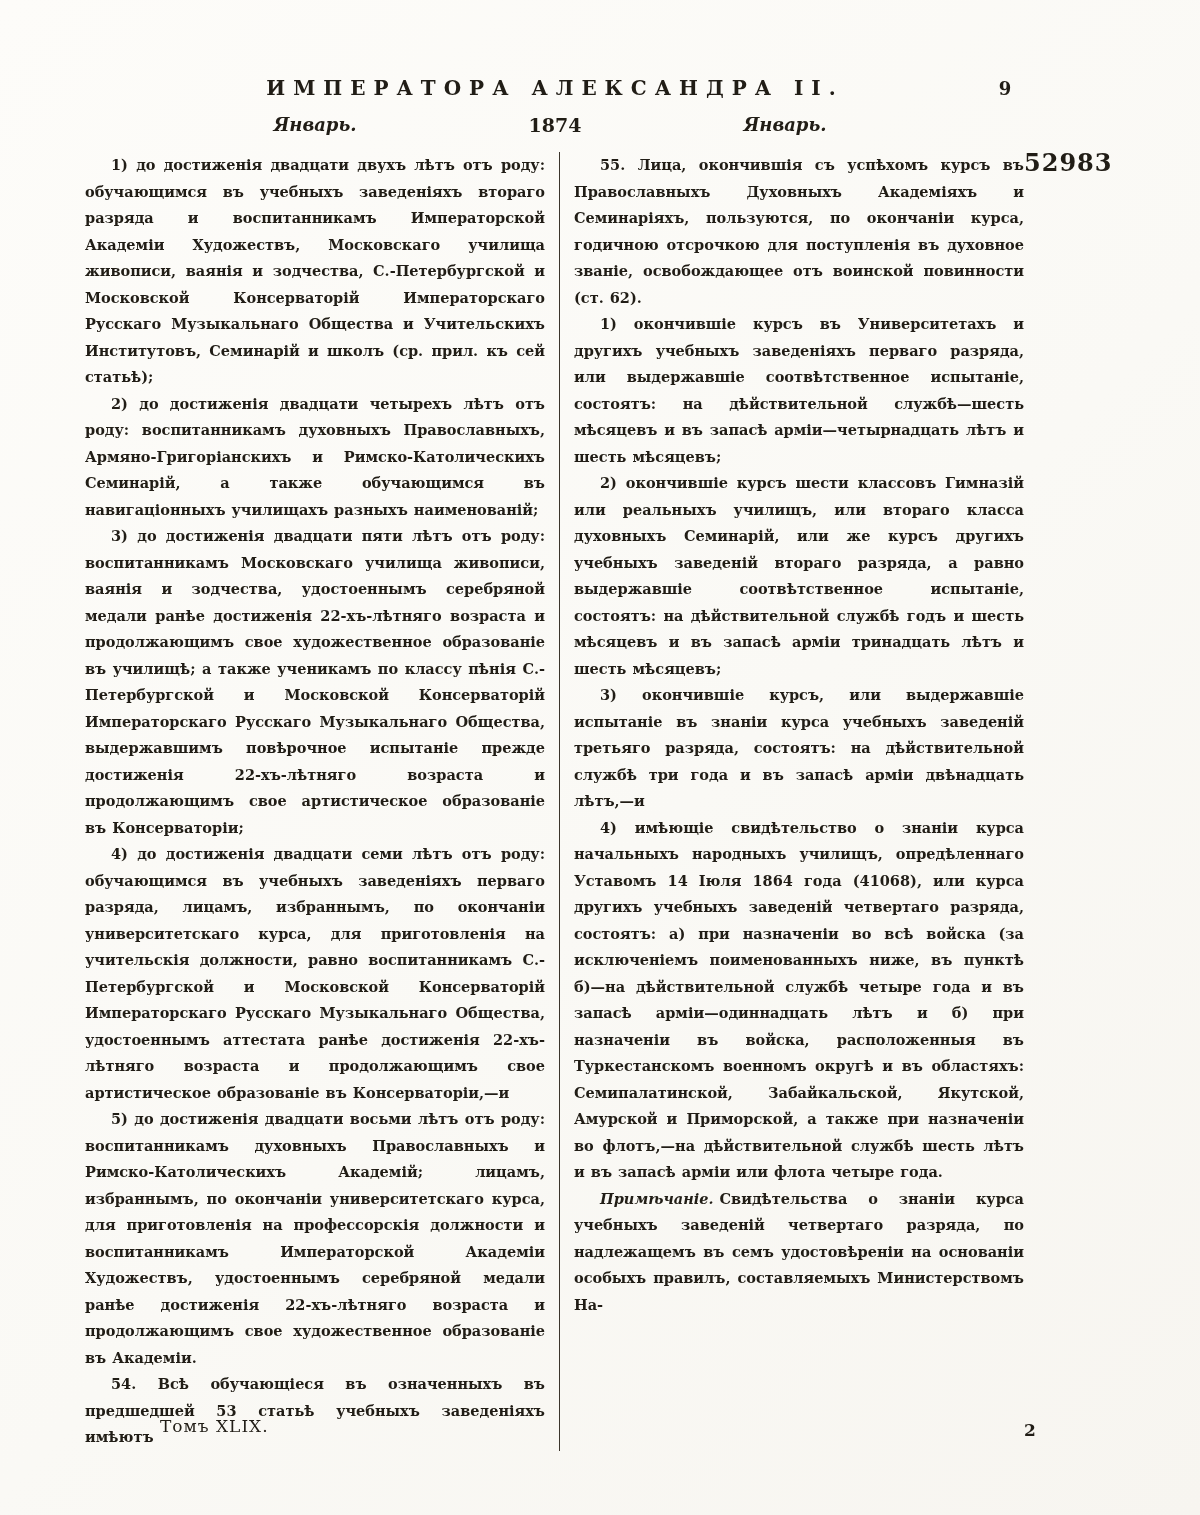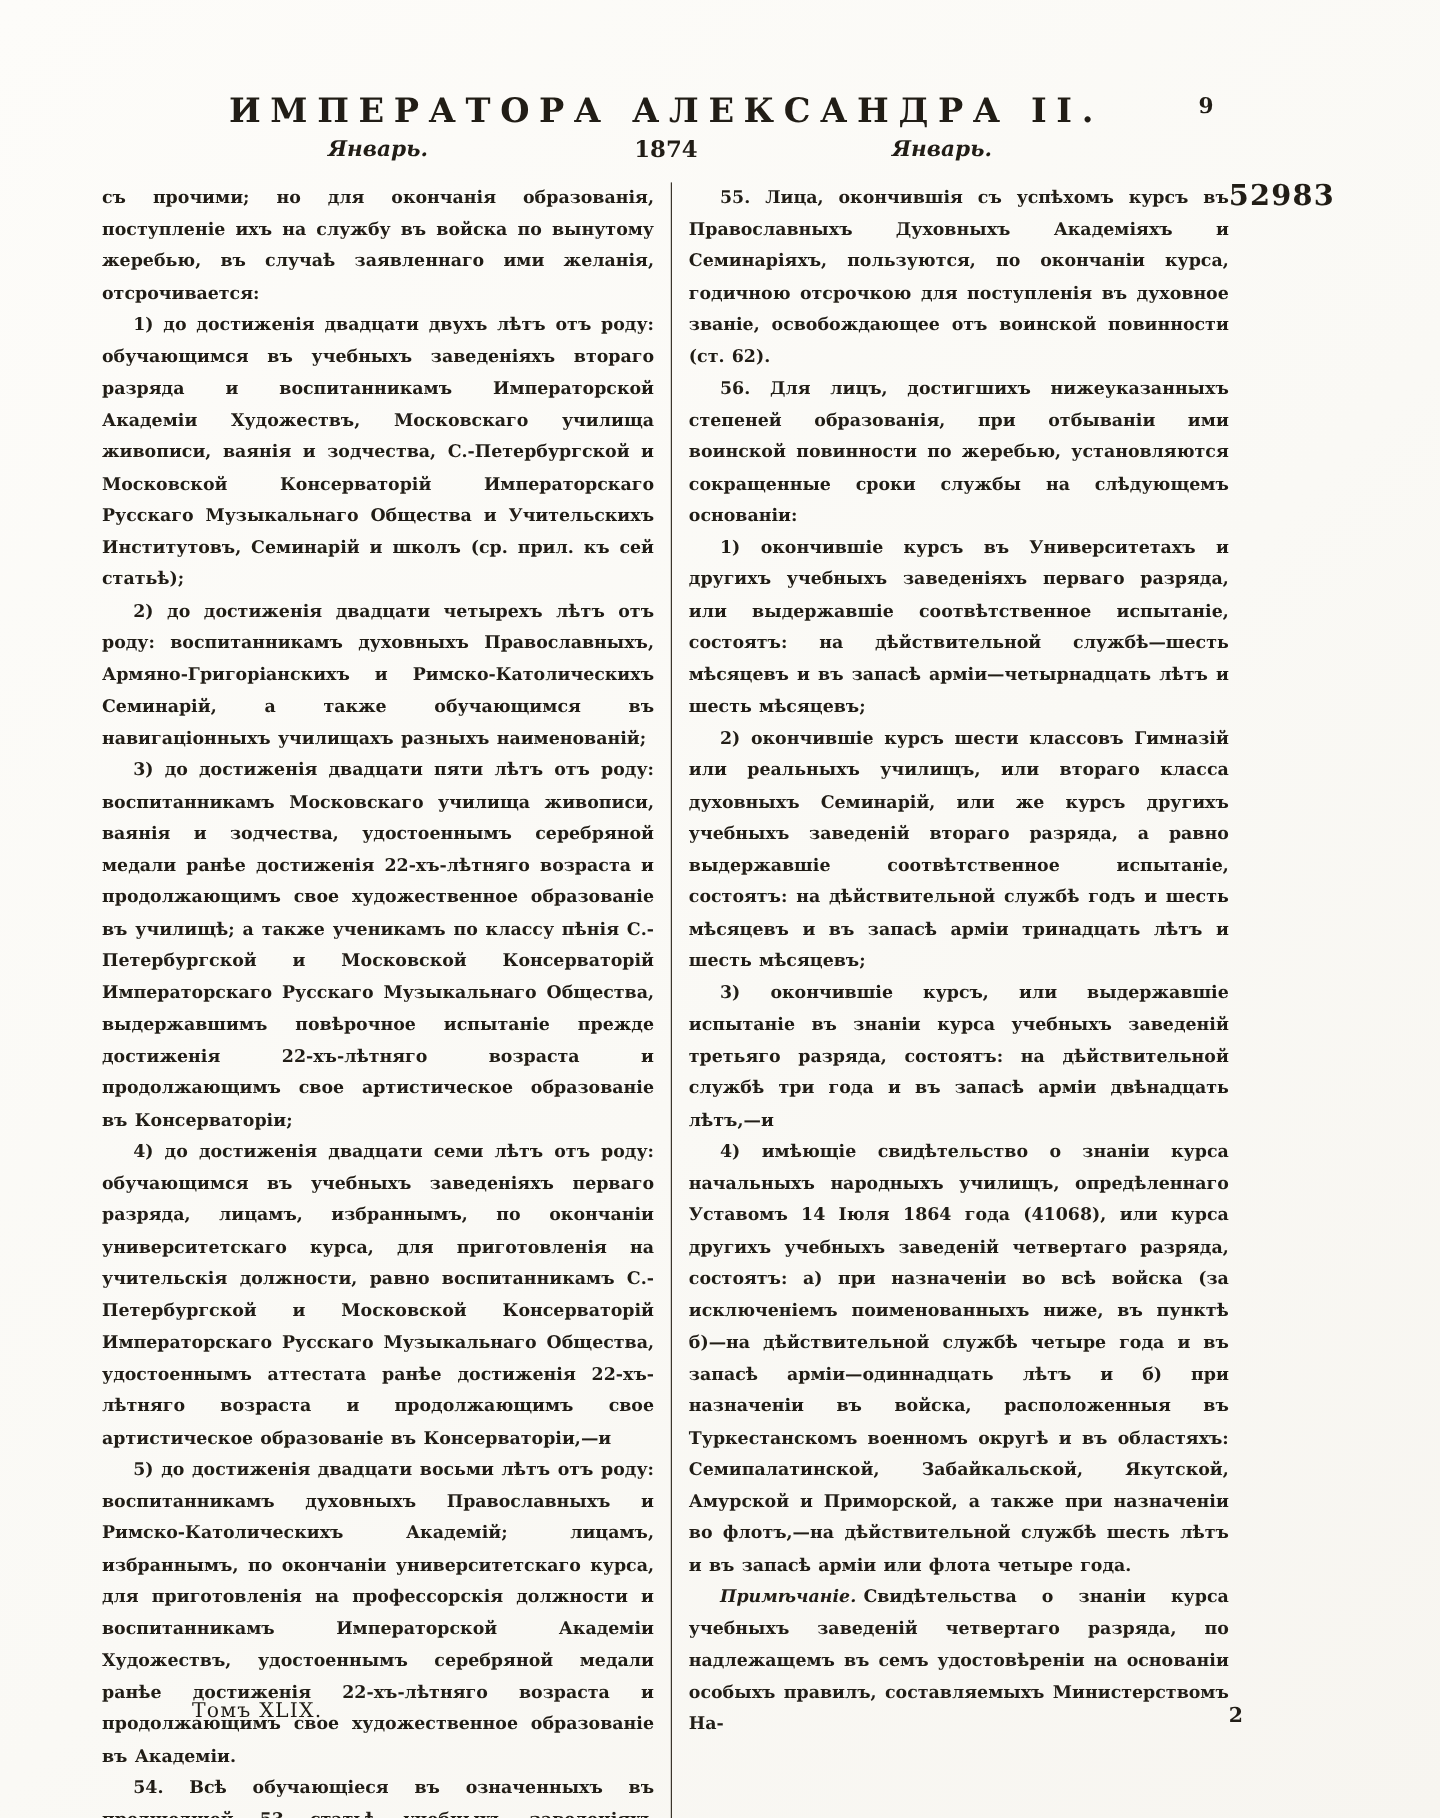--- a/index.html
+++ b/index.html
@@ -13,21 +13,21 @@
     width: 1200px;
     height: 1515px;
     background: linear-gradient(135deg, #fdfcf9 0%, #faf9f5 55%, #f7f5f0 100%);
     color: #211d16;
     overflow: hidden;
   }
   .header-title {
     position: absolute;
     top: 76px; left: 85px; width: 940px;
     text-align: center;
-    font-size: 28px;
+    font-size: 20px;
     font-weight: bold;
     letter-spacing: 8px;
     white-space: nowrap;
   }
   .page-number {
     position: absolute;
     top: 78px; left: 985px; width: 40px;
     text-align: center;
     font-size: 18px;
     font-weight: bold;
@@ -106,32 +106,30 @@
   <div class="page-number">9</div>
 
   <div class="month-left">Январь.</div>
   <div class="year">1874</div>
   <div class="month-right">Январь.</div>
 
   <div class="statute-number">52983</div>
 
   <div class="columns">
     <div class="col col-left">
-      <p class="no-indent">съ прочими; но для окончанія образованія, поступленіе ихъ на службу въ войска по вынутому жеребью, въ случаѣ заявленнаго ими желанія, отсрочивается:</p>
       <p>1) до достиженія двадцати двухъ лѣтъ отъ роду: обучающимся въ учебныхъ заведеніяхъ втораго разряда и воспитанникамъ Императорской Академіи Художествъ, Московскаго училища живописи, ваянія и зодчества, С.-Петербургской и Московской Консерваторій Императорскаго Русскаго Музыкальнаго Общества и Учительскихъ Институтовъ, Семинарій и школъ (ср. прил. къ сей статьѣ);</p>
       <p>2) до достиженія двадцати четырехъ лѣтъ отъ роду: воспитанникамъ духовныхъ Православныхъ, Армяно-Григоріанскихъ и Римско-Католическихъ Семинарій, а также обучающимся въ навигаціонныхъ училищахъ разныхъ наименованій;</p>
       <p>3) до достиженія двадцати пяти лѣтъ отъ роду: воспитанникамъ Московскаго училища живописи, ваянія и зодчества, удостоеннымъ серебряной медали ранѣе достиженія 22-хъ-лѣтняго возраста и продолжающимъ свое художественное образованіе въ училищѣ; а также ученикамъ по классу пѣнія С.-Петербургской и Московской Консерваторій Императорскаго Русскаго Музыкальнаго Общества, выдержавшимъ повѣрочное испытаніе прежде достиженія 22-хъ-лѣтняго возраста и продолжающимъ свое артистическое образованіе въ Консерваторіи;</p>
       <p>4) до достиженія двадцати семи лѣтъ отъ роду: обучающимся въ учебныхъ заведеніяхъ перваго разряда, лицамъ, избраннымъ, по окончаніи университетскаго курса, для приготовленія на учительскія должности, равно воспитанникамъ С.-Петербургской и Московской Консерваторій Императорскаго Русскаго Музыкальнаго Общества, удостоеннымъ аттестата ранѣе достиженія 22-хъ-лѣтняго возраста и продолжающимъ свое артистическое образованіе въ Консерваторіи,—и</p>
       <p>5) до достиженія двадцати восьми лѣтъ отъ роду: воспитанникамъ духовныхъ Православныхъ и Римско-Католическихъ Академій; лицамъ, избраннымъ, по окончаніи университетскаго курса, для приготовленія на профессорскія должности и воспитанникамъ Императорской Академіи Художествъ, удостоеннымъ серебряной медали ранѣе достиженія 22-хъ-лѣтняго возраста и продолжающимъ свое художественное образованіе въ Академіи.</p>
       <p>54. Всѣ обучающіеся въ означенныхъ въ предшедшей 53 статьѣ учебныхъ заведеніяхъ имѣютъ</p>
     </div>
     <div class="divider"></div>
     <div class="col col-right">
       <p>55. Лица, окончившія съ успѣхомъ курсъ въ Православныхъ Духовныхъ Академіяхъ и Семинаріяхъ, пользуются, по окончаніи курса, годичною отсрочкою для поступленія въ духовное званіе, освобождающее отъ воинской повинности (ст. 62).</p>
-      <p>56. Для лицъ, достигшихъ нижеуказанныхъ степеней образованія, при отбываніи ими воинской повинности по жеребью, установляются сокращенные сроки службы на слѣдующемъ основаніи:</p>
       <p>1) окончившіе курсъ въ Университетахъ и другихъ учебныхъ заведеніяхъ перваго разряда, или выдержавшіе соотвѣтственное испытаніе, состоятъ: на дѣйствительной службѣ—шесть мѣсяцевъ и въ запасѣ арміи—четырнадцать лѣтъ и шесть мѣсяцевъ;</p>
       <p>2) окончившіе курсъ шести классовъ Гимназій или реальныхъ училищъ, или втораго класса духовныхъ Семинарій, или же курсъ другихъ учебныхъ заведеній втораго разряда, а равно выдержавшіе соотвѣтственное испытаніе, состоятъ: на дѣйствительной службѣ годъ и шесть мѣсяцевъ и въ запасѣ арміи тринадцать лѣтъ и шесть мѣсяцевъ;</p>
       <p>3) окончившіе курсъ, или выдержавшіе испытаніе въ знаніи курса учебныхъ заведеній третьяго разряда, состоятъ: на дѣйствительной службѣ три года и въ запасѣ арміи двѣнадцать лѣтъ,—и</p>
       <p>4) имѣющіе свидѣтельство о знаніи курса начальныхъ народныхъ училищъ, опредѣленнаго Уставомъ 14 Іюля 1864 года (41068), или курса другихъ учебныхъ заведеній четвертаго разряда, состоятъ: а) при назначеніи во всѣ войска (за исключеніемъ поименованныхъ ниже, въ пунктѣ б)—на дѣйствительной службѣ четыре года и въ запасѣ арміи—одиннадцать лѣтъ и б) при назначеніи въ войска, расположенныя въ Туркестанскомъ военномъ округѣ и въ областяхъ: Семипалатинской, Забайкальской, Якутской, Амурской и Приморской, а также при назначеніи во флотъ,—на дѣйствительной службѣ шесть лѣтъ и въ запасѣ арміи или флота четыре года.</p>
       <p><span class="note-lead">Примѣчаніе.</span><span>Свидѣтельства о знаніи курса учебныхъ заведеній четвертаго разряда, по надлежащемъ въ семъ удостовѣреніи на основаніи особыхъ правилъ, составляемыхъ Министерствомъ На-</span></p>
     </div>
   </div>
 
   <div class="volume-label">Томъ XLIX.</div>
   <div class="sheet-number">2</div>

